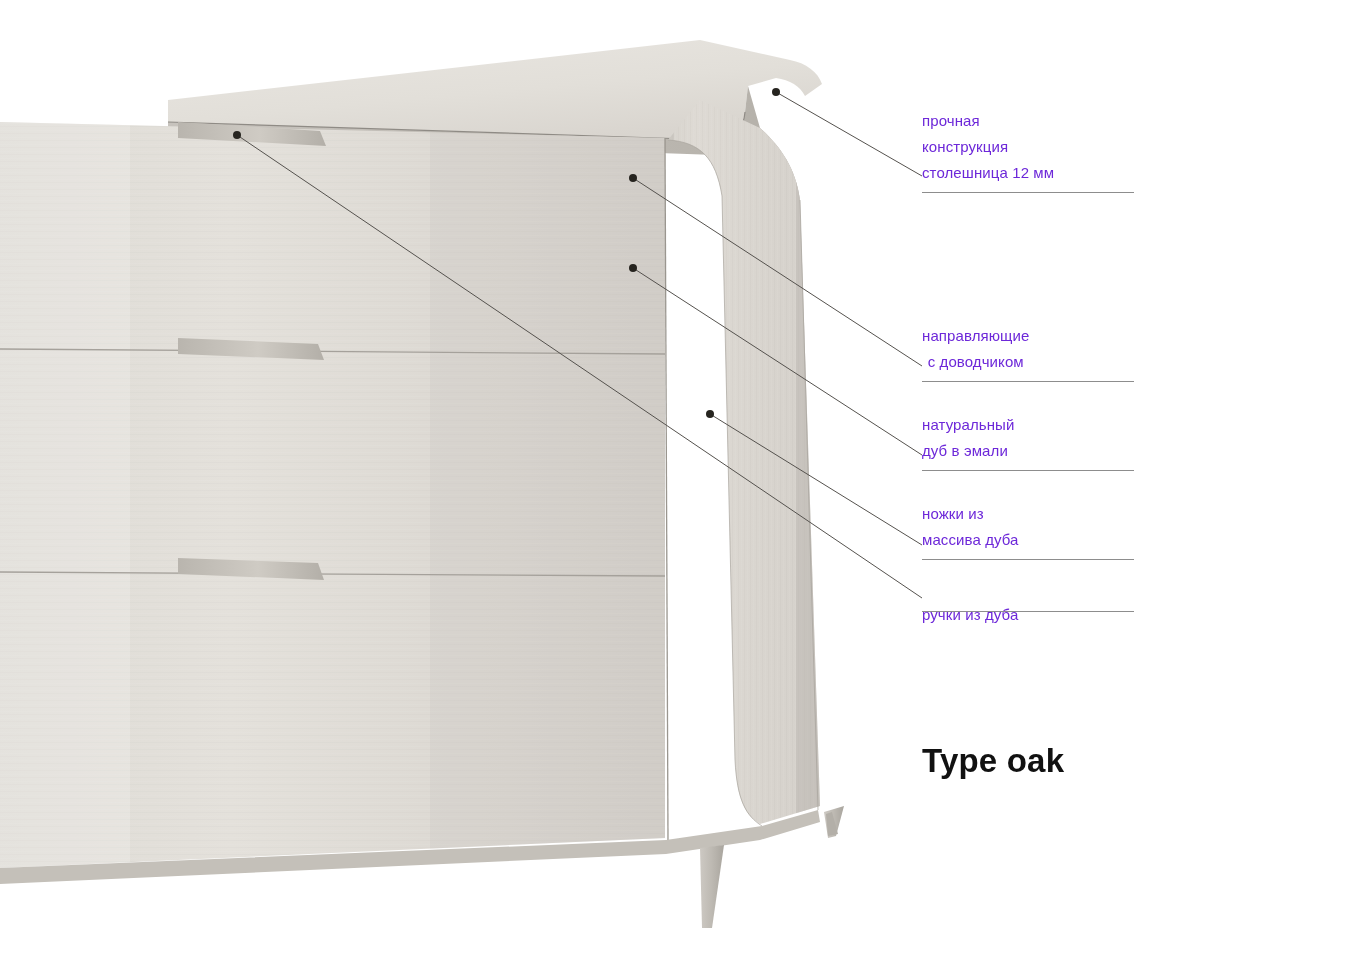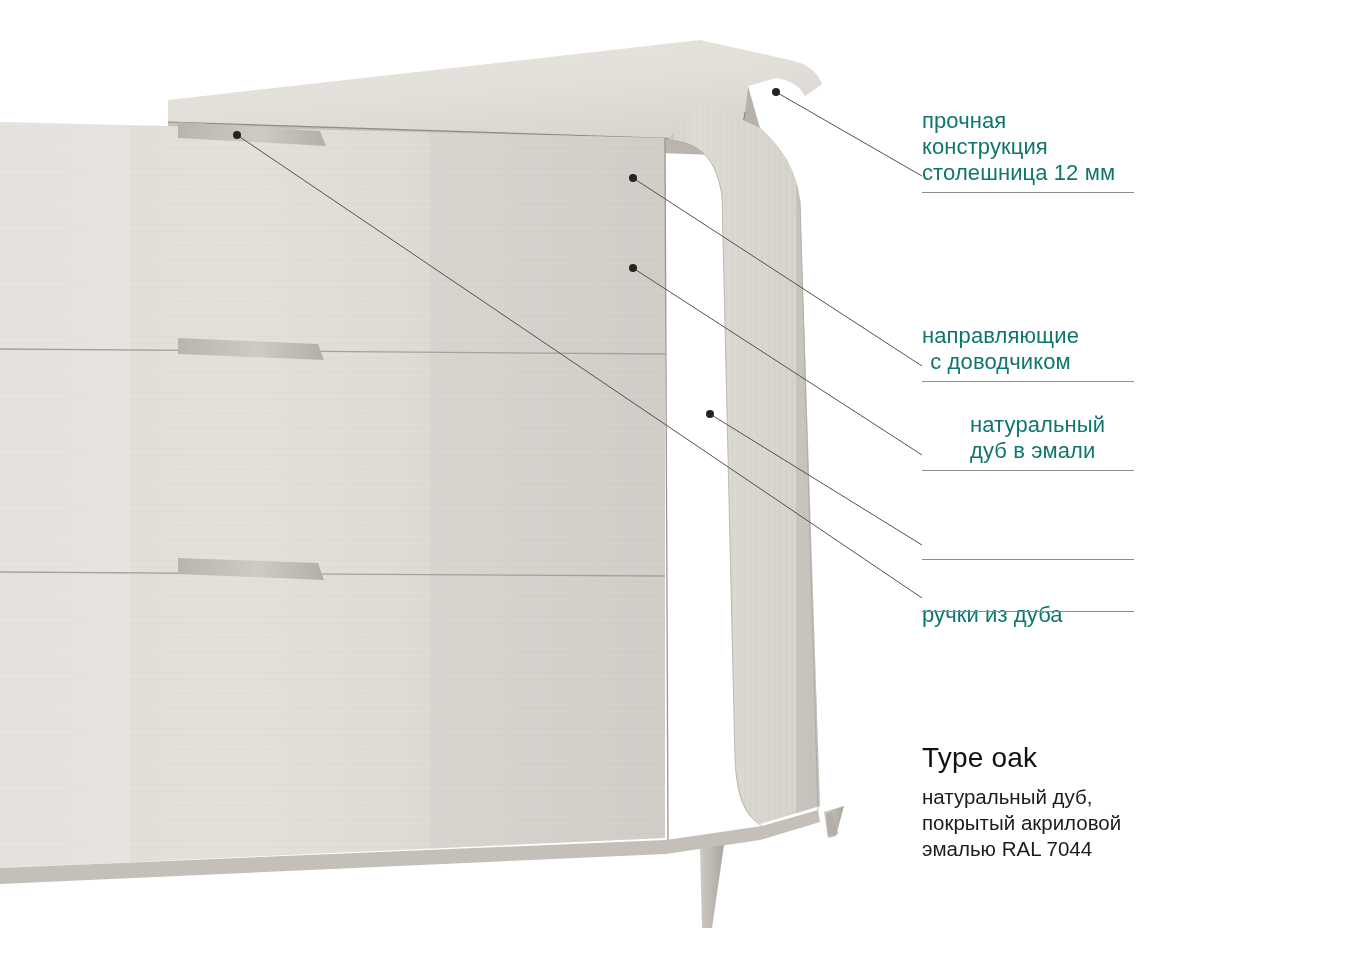--- a/index.html
+++ b/index.html
@@ -23,45 +23,45 @@
     position: absolute;
     left: 0;
     top: 0;
     width: 1350px;
     height: 960px;
   }
 
   
   .callout {
     position: absolute;
-    font-size: 22px;
+    font-size: 15px;
     line-height: 26px;
-    color: #0f766e;
+    color: #6d28d9;
     letter-spacing: 0.1px;
     white-space: pre-line;
   }
   .callout-rule {
     position: absolute;
     height: 1px;
     background: #8d8d8d;
   }
 
   
   #brand {
     position: absolute;
     left: 922px;
     top: 742px;
     width: 400px;
   }
   #brand-title {
-    font-size: 28px;
-    font-weight: normal;
+    font-size: 33px;
+    font-weight: bold;
     color: #111111;
     letter-spacing: 0.2px;
-    margin: 0 0 10px 0;
+    margin: 0 0 22px 0;
   }
   #brand-desc {
     font-size: 20.5px;
     line-height: 26px;
     color: #1c1c1c;
     white-space: pre-line;
     margin: 0;
   }
 </style>
 </head>
@@ -183,29 +183,28 @@
 
   <div class="callout" style="left:922px; top:108px;">прочная
 конструкция
 столешница 12 мм</div>
   <div class="callout-rule" style="left:922px; top:192px; width:212px;"></div>
 
   <div class="callout" style="left:922px; top:323px;text-align:center;">направляющие
 с доводчиком</div>
   <div class="callout-rule" style="left:922px; top:381px; width:212px;"></div>
 
-  <div class="callout" style="left:922px; top:412px;margin-left:48px;">натуральный
+  <div class="callout" style="left:922px; top:412px;">натуральный
 дуб в эмали</div>
   <div class="callout-rule" style="left:922px; top:470px; width:212px;"></div>
 
+  <div class="callout" style="left:922px; top:501px;">ножки из
+массива дуба</div>
   <div class="callout-rule" style="left:922px; top:559px; width:212px;"></div>
 
   <div class="callout" style="left:922px; top:602px;">ручки из дуба</div>
   <div class="callout-rule" style="left:922px; top:611px; width:212px;"></div>
 
   <div id="brand">
     <div id="brand-title">Type oak</div>
-    <div id="brand-desc">натуральный дуб,
-покрытый акриловой
-эмалью RAL 7044</div>
   </div>
 
 </div>
 
 </body></html>

